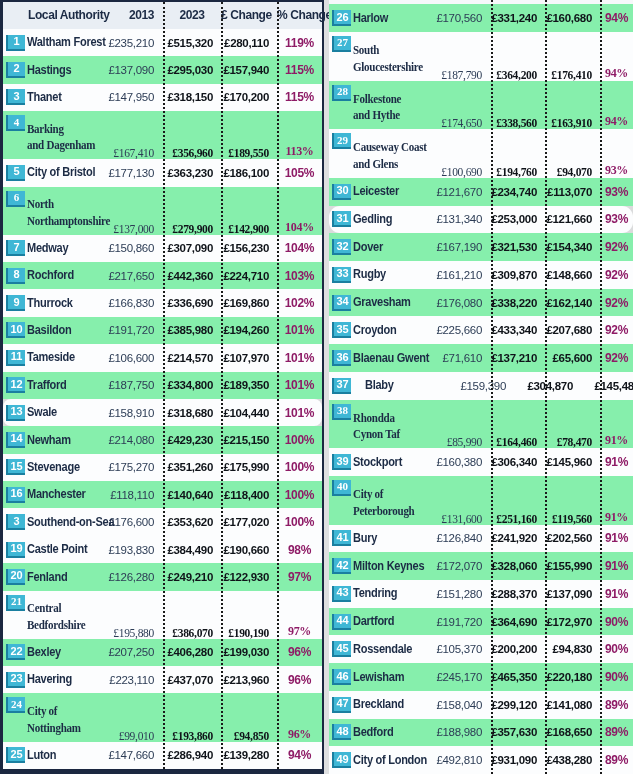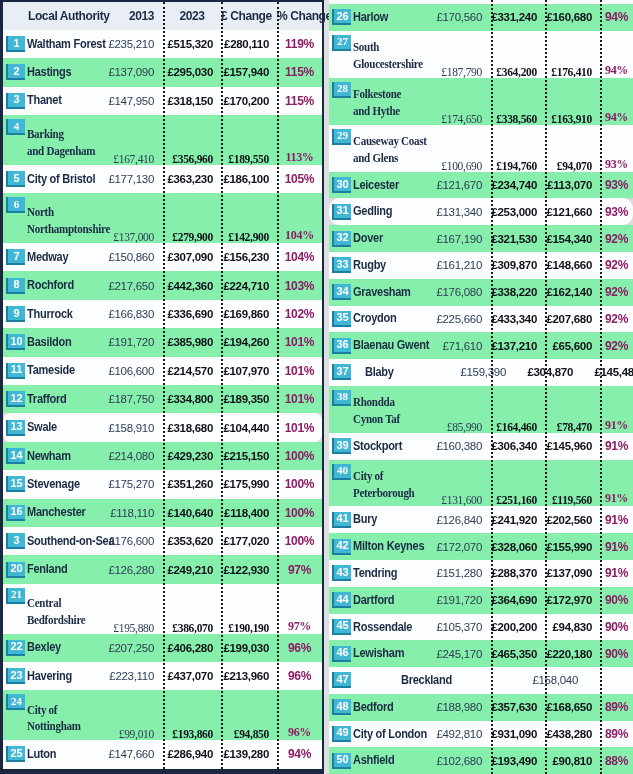--- a/index.html
+++ b/index.html
@@ -224,20 +224,28 @@
         <div class="pct">100%</div>
       </div>
       <div class="row w" style="flex: 26.5 1 0px;">
         <div class="badge">3</div>
         <div class="name">Southend-on-Sea</div>
         <div class="cell y13">£176,600</div>
         <div class="cell y23">£353,620</div>
         <div class="cell chg">£177,020</div>
         <div class="pct">100%</div>
       </div>
+      <div class="row w" style="flex: 26.5 1 0px;">
+        <div class="badge">19</div>
+        <div class="name">Castle Point</div>
+        <div class="cell y13">£193,830</div>
+        <div class="cell y23">£384,490</div>
+        <div class="cell chg">£190,660</div>
+        <div class="pct">98%</div>
+      </div>
       <div class="row b" style="flex: 26.5 1 0px;">
         <div class="badge">20</div>
         <div class="name">Fenland</div>
         <div class="cell y13">£126,280</div>
         <div class="cell y23">£249,210</div>
         <div class="cell chg">£122,930</div>
         <div class="pct">97%</div>
       </div>
       <div class="row w d" style="flex: 46.5 1 0px;">
         <div class="badge">21</div>
@@ -458,21 +466,21 @@
         <div class="pct">90%</div>
       </div>
       <div class="row b" style="flex: 26.5 1 0px;">
         <div class="badge">46</div>
         <div class="name">Lewisham</div>
         <div class="cell y13">£245,170</div>
         <div class="cell y23">£465,350</div>
         <div class="cell chg">£220,180</div>
         <div class="pct">90%</div>
       </div>
-      <div class="row w" style="flex: 26.5 1 0px; gap: 48px;">
+      <div class="row w" style="flex: 26.5 1 0px;">
         <div class="badge">47</div>
         <div class="name">Breckland</div>
         <div class="cell y13">£158,040</div>
         <div class="cell y23">£299,120</div>
         <div class="cell chg">£141,080</div>
         <div class="pct">89%</div>
       </div>
       <div class="row b" style="flex: 26.5 1 0px;">
         <div class="badge">48</div>
         <div class="name">Bedford</div>
@@ -482,26 +490,18 @@
         <div class="pct">89%</div>
       </div>
       <div class="row w" style="flex: 26.5 1 0px;">
         <div class="badge">49</div>
         <div class="name">City of London</div>
         <div class="cell y13">£492,810</div>
         <div class="cell y23">£931,090</div>
         <div class="cell chg">£438,280</div>
         <div class="pct">89%</div>
       </div>
-      <div class="row b" style="flex: 26.5 1 0px;">
-        <div class="badge">50</div>
-        <div class="name">Ashfield</div>
-        <div class="cell y13">£102,680</div>
-        <div class="cell y23">£193,490</div>
-        <div class="cell chg">£90,810</div>
-        <div class="pct">88%</div>
-      </div>
       <div class="dots d1"></div>
     <div class="dots d2"></div>
     <div class="dots d3"></div>
   </div>
 
 </div>
 
 </body></html>

